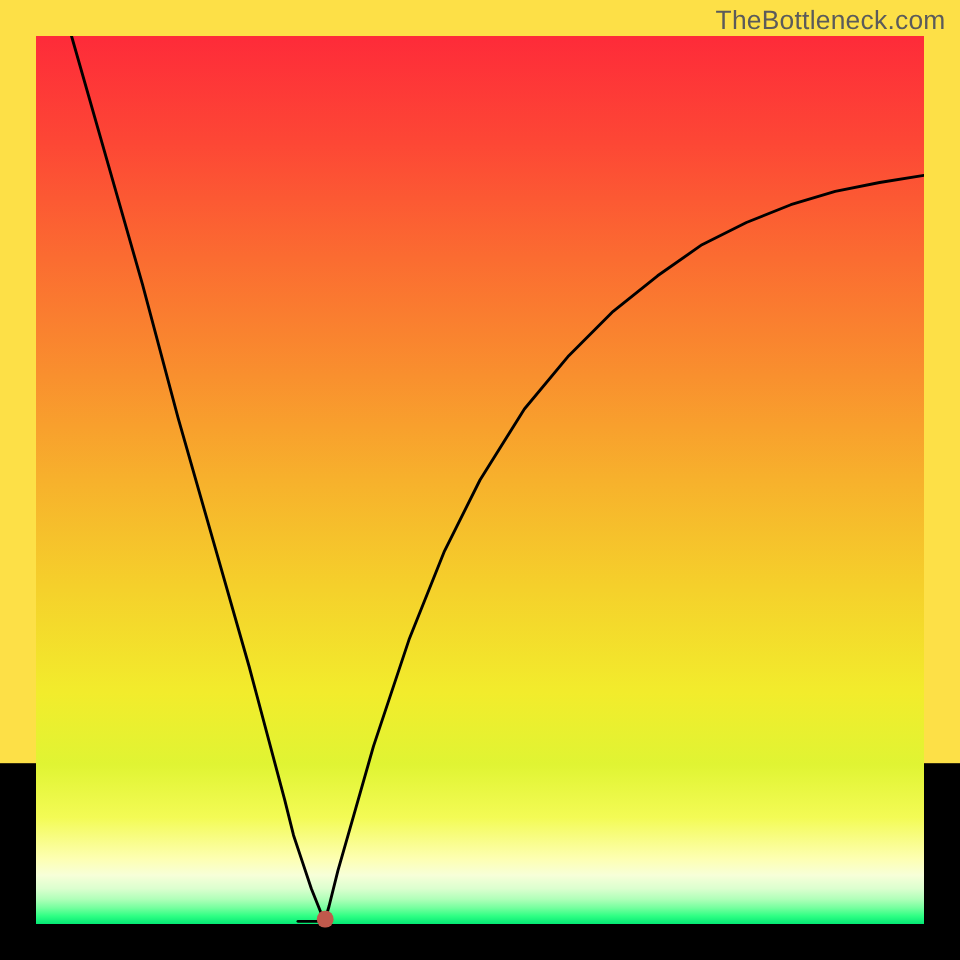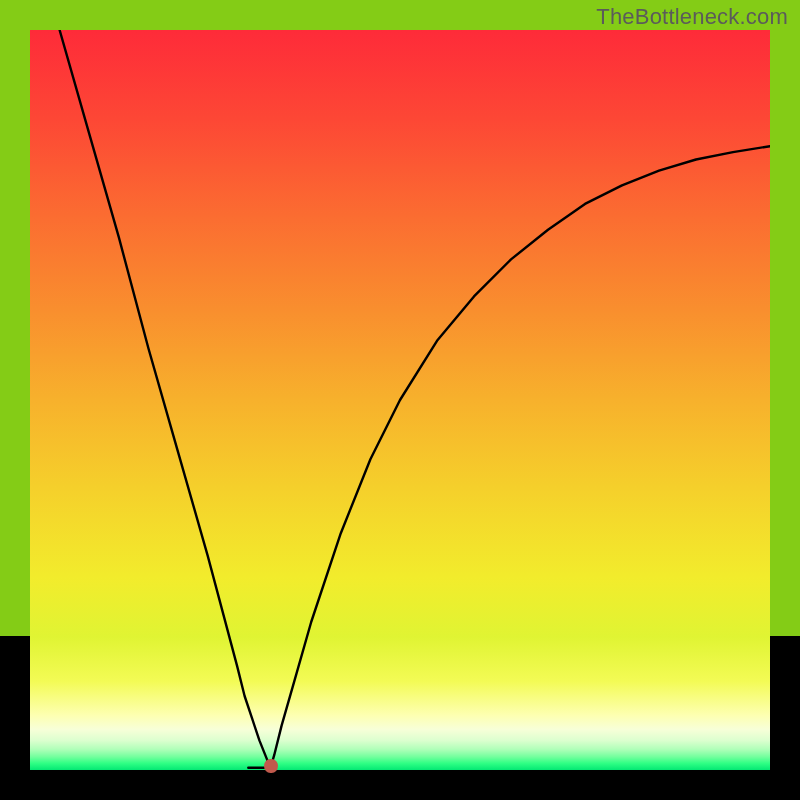--- a/index.html
+++ b/index.html
@@ -8,21 +8,21 @@
     width: 800px;
     height: 800px;
     background: #000;
     overflow: hidden;
     font-family: Arial, Helvetica, sans-serif;
   }
   .stage {
     position: relative;
     width: 800px;
     height: 636px;
-    background: #84cc16;
+    background: #fde047;
   }
   .watermark {
     position: absolute;
     top: 4px;
     right: 12px;
     color: #5b5b5b;
     font-size: 22px;
     font-weight: 500;
     letter-spacing: 0.2px;
     z-index: 5;

